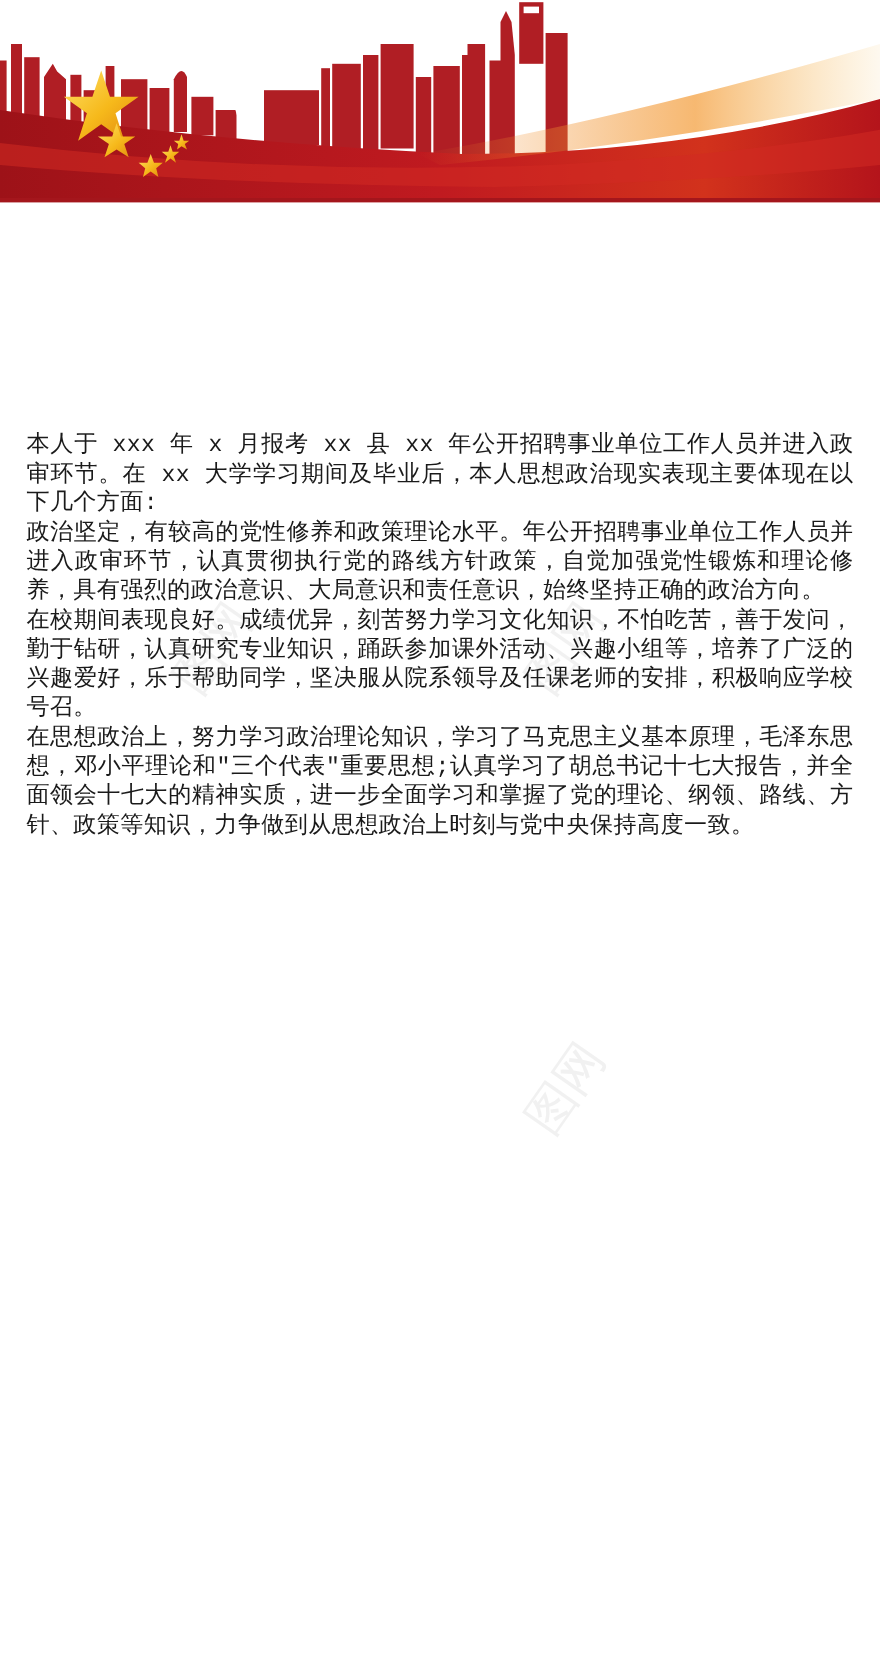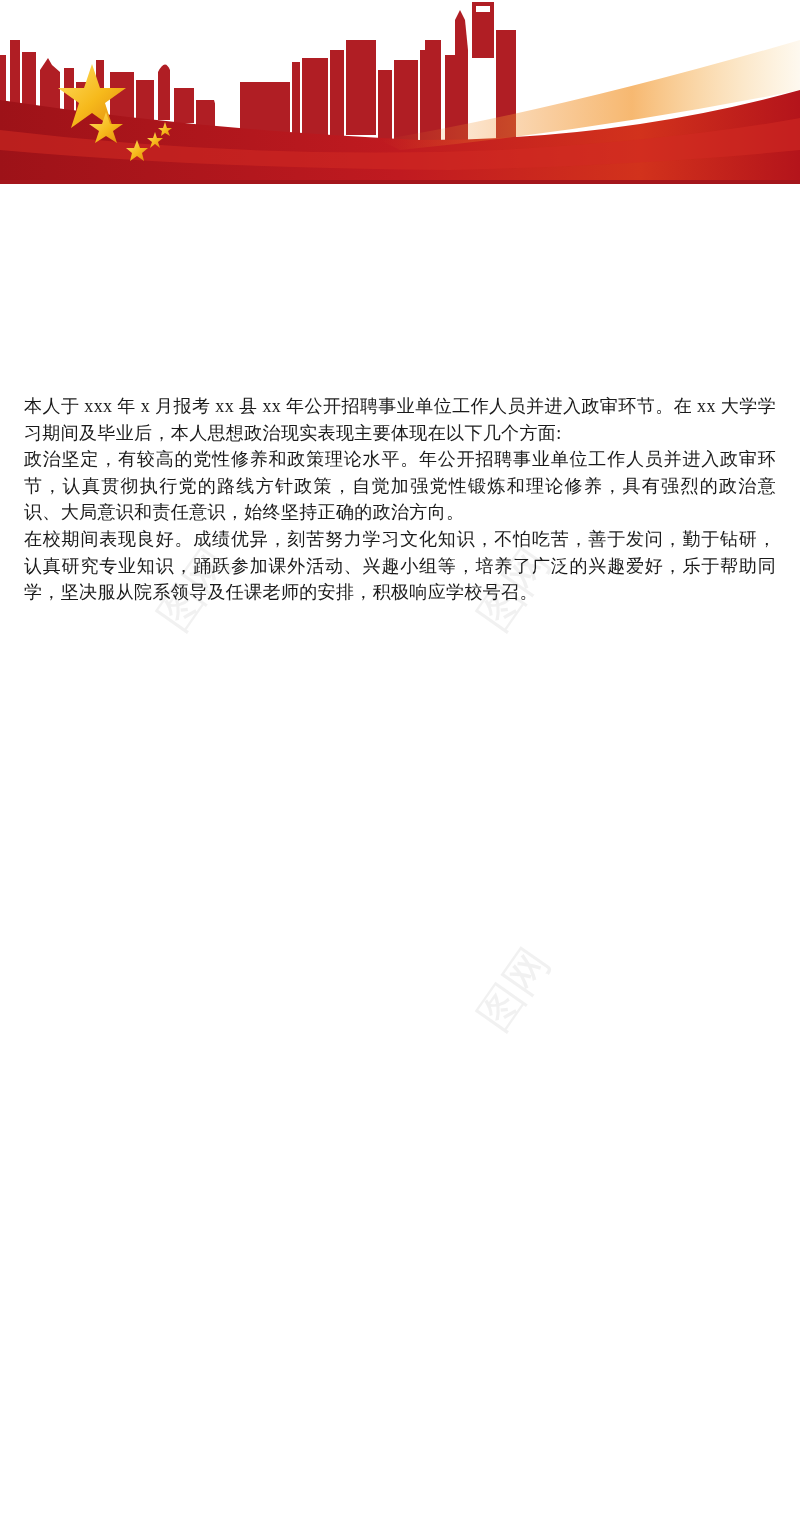--- a/index.html
+++ b/index.html
@@ -1,22 +1,22 @@
 <!DOCTYPE html>
 <html><head>
 <meta charset="utf-8">
 <style>
   html, body { margin: 0; padding: 0; background: #ffffff; }
   body { width: 800px; height: 1525px; position: relative; overflow: hidden; }
   .banner { position: absolute; left: 0; top: 0; width: 800px; height: 184px; overflow: hidden; background: #ffffff; }
   .banner svg { display: block; }
   .doc {
     position: absolute; left: 24px; top: 393px; width: 752px;
-    font-family: Liberation Serif, serif;
-    font-size: 18px; line-height: 26.6px; color: #1a1a1a;
+    font-family: Liberation Mono, monospace;
+    font-size: 21px; line-height: 26.6px; color: #1a1a1a;
     text-align: justify; letter-spacing: 0.35px;
   }
   .doc p { margin: 0; }
   .watermark { position: absolute; color: rgba(180,180,180,0.18); font-family: "DejaVu Sans", sans-serif; font-size: 44px; transform: rotate(-55deg); pointer-events: none; }
 </style>
 </head>
 <body>
 
 <div class="banner">
   <svg width="800" height="184" viewBox="0 0 800 184" xmlns="http://www.w3.org/2000/svg">
@@ -85,13 +85,14 @@
 </div>
 
 <div class="watermark" style="left:150px;top:560px;">图网</div>
 <div class="watermark" style="left:470px;top:560px;">图网</div>
 <div class="watermark" style="left:470px;top:960px;">图网</div>
 
 <div class="doc">
   <p>本人于 xxx 年 x 月报考 xx 县 xx 年公开招聘事业单位工作人员并进入政审环节。在 xx 大学学习期间及毕业后，本人思想政治现实表现主要体现在以下几个方面:</p>
   <p>政治坚定，有较高的党性修养和政策理论水平。年公开招聘事业单位工作人员并进入政审环节，认真贯彻执行党的路线方针政策，自觉加强党性锻炼和理论修养，具有强烈的政治意识、大局意识和责任意识，始终坚持正确的政治方向。</p>
   <p>在校期间表现良好。成绩优异，刻苦努力学习文化知识，不怕吃苦，善于发问，勤于钻研，认真研究专业知识，踊跃参加课外活动、兴趣小组等，培养了广泛的兴趣爱好，乐于帮助同学，坚决服从院系领导及任课老师的安排，积极响应学校号召。</p>
+  <p>在思想政治上，努力学习政治理论知识，学习了马克思主义基本原理，毛泽东思想，邓小平理论和"三个代表"重要思想;认真学习了胡总书记十七大报告，并全面领会十七大的精神实质，进一步全面学习和掌握了党的理论、纲领、路线、方针、政策等知识，力争做到从思想政治上时刻与党中央保持高度一致。</p>
 </div>
 
 </body></html>

